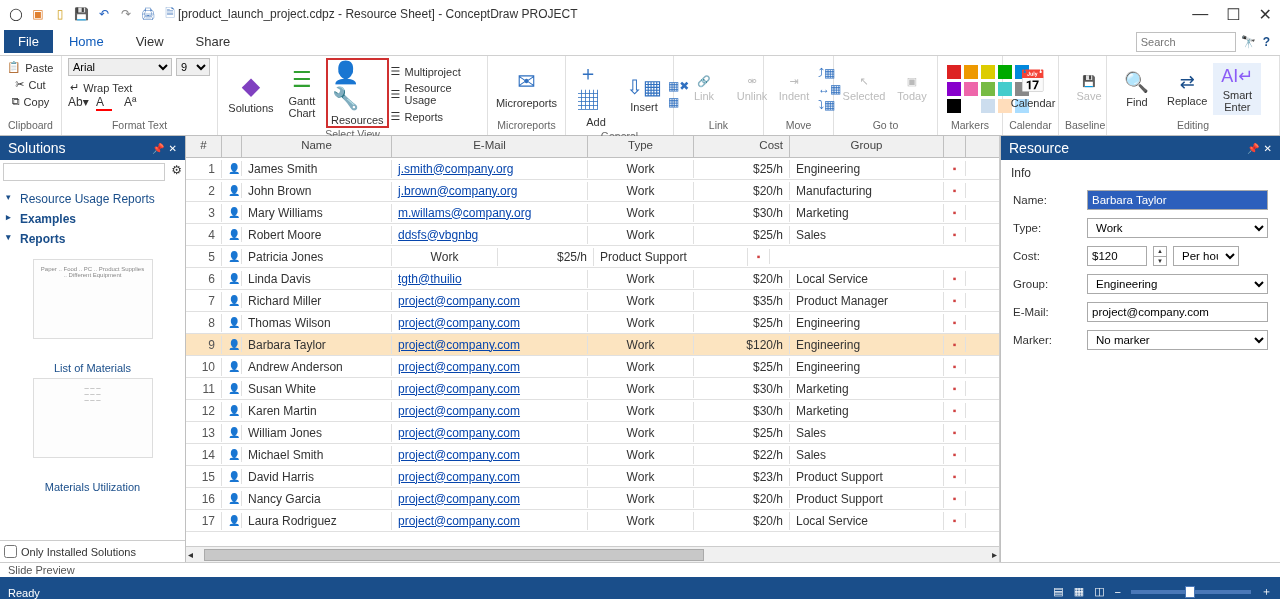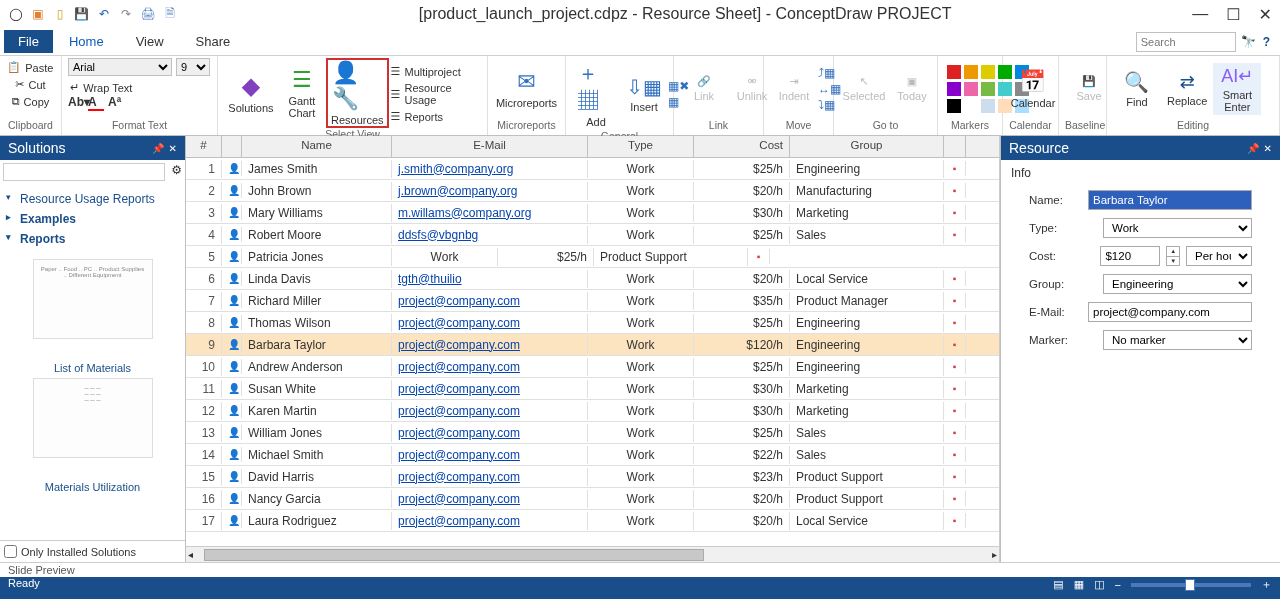--- a/index.html
+++ b/index.html
@@ -1,38 +1,38 @@
 <!DOCTYPE html>
 <html><head>
 <meta charset="utf-8">
 <style>
 * { box-sizing: border-box; margin: 0; padding: 0; font-family: "Segoe UI", Arial, sans-serif; }
 body { width: 1280px; height: 599px; overflow: hidden; background: #fff; font-size: 12px; color: #333; }
 .titlebar { height: 28px; display: flex; align-items: center; padding: 0 8px; background: #fff; }
 .titlebar .qat { display: flex; gap: 6px; align-items: center; }
 .titlebar .qat span { width: 16px; height: 16px; display: inline-flex; align-items: center; justify-content: center; }
-.titlebar .title { flex: 1; text-align: center; font-size: 16px; }
+.titlebar .title { flex: 1; font-size: 12px; }
 .titlebar .winbtns { display: flex; gap: 18px; font-size: 16px; }
 .menubar { height: 28px; display: flex; align-items: center; padding-left: 4px; border-bottom: 1px solid #d0d0d0; }
 .tab-file { background: #1a4e8a; color: #fff; padding: 4px 14px; font-size: 13px; }
 .tab-item { padding: 4px 16px; font-size: 13px; cursor: pointer; }
 .tab-item.active { color: #0f5bba; }
 .menu-right { margin-left: auto; display:flex; align-items:center; gap:6px; padding-right:10px; }
 .search-box { border: 1px solid #c0c0c0; width: 100px; height: 20px; padding: 0 16px 0 4px; font-size: 11px; }
 .ribbon { height: 80px; border-bottom: 1px solid #c0c0c0; display: flex; }
 .rgroup { border-right: 1px solid #e0e0e0; padding: 2px 6px; display: flex; flex-direction: column; }
 .rgroup .grpbody { flex: 1; display: flex; align-items: center; }
 .rgroup .grplabel { text-align: center; font-size: 10.5px; color: #666; height: 14px; }
 .bigbtn { display: flex; flex-direction: column; align-items: center; justify-content: center; padding: 2px 6px; font-size: 11px; gap: 2px; cursor: pointer; min-width: 48px; }
 .bigbtn.highlighted { border: 2px solid #d03030; padding: 0 4px; }
 .smallbtn { display: flex; align-items: center; gap: 4px; font-size: 11px; padding: 1px 2px; cursor: pointer; }
 .clipgrp { display: flex; flex-direction: column; gap: 2px; padding-top:2px;}
 .fontgrp .row { display: flex; gap: 4px; align-items: center; margin-bottom: 4px; }
 .fontgrp select, .fontgrp input { border: 1px solid #c0c0c0; font-size: 11px; height: 18px; }
-.iconrow { display: flex; gap: 4px; font-weight: bold; }
+.iconrow { display: flex; gap: 12px; }
 .iconrow span { width:16px;height:16px; }
 .workspace { display: flex; height: 426px; }
 .leftpanel { width: 186px; border-right: 1px solid #c0c0c0; display: flex; flex-direction: column; }
 .panel-hdr { background: #1a4e8a; color: #fff; padding: 4px 8px; font-size: 14px; display: flex; justify-content: space-between; align-items:center;}
 .panel-hdr .icons { font-size:10px; display:flex; gap:4px; }
 .filter-box { border:1px solid #ccc; margin:3px; height:18px; }
 .tree { padding: 5px 6px; font-size: 12px; color: #1a4e8a; flex:1; overflow:hidden; position:relative;}
 .tree-item { padding: 3px 0 3px 14px; cursor: pointer; }
 .tree-item.bold { font-weight: bold; }
 .tree-item::before { content: "▸"; position: absolute; margin-left:-14px; font-size:9px; color:#1a4e8a; }
@@ -51,28 +51,28 @@
 .gc.num { text-align: right; color:#555;}
 .gc.ic { text-align:center; color:#888; font-size:10px;}
 .gc a { color: #0645ad; text-decoration: underline; }
 .col-idx{width:36px;} .col-ico{width:20px;} .col-name{width:150px;} .col-email{width:196px;} .col-type{width:106px;} .col-cost{width:96px;text-align:right;} .col-group{width:154px;} .col-mk{width:22px;}
 .hscroll { height:16px; background:#f0f0f0; border-top:1px solid #ccc; position:relative; display:flex; align-items:center;}
 .hscroll .thumbbar{ position:absolute; left:18px; width:500px; height:12px; background:#c8c8c8; border:1px solid #aaa;}
 .hscroll::before{content:"◂"; position:absolute; left:2px; font-size:10px;}
 .hscroll::after{content:"▸"; position:absolute; right:2px; font-size:10px;}
 .rightpanel { width: 280px; border-left: 1px solid #c0c0c0; display:flex; flex-direction:column;}
 .infohdr { font-size:12px; color:#333; padding:6px 10px; }
-.formrow { display:flex; align-items:center; padding:4px 28px; gap:6px;}
+.formrow { display:flex; align-items:center; padding:4px 12px; gap:6px;}
 .formrow label { width:68px; font-size:11.5px; }
 .formrow input, .formrow select { flex:1; border:1px solid #aaa; height:20px; font-size:11.5px; padding:0 4px; background:#fff;}
 .formrow input.sel { background:#2d5fbc; color:#fff; }
 .formrow .spin { width:14px; display:flex; flex-direction:column; border:1px solid #aaa; height:20px;}
 .formrow .spin span{ flex:1; font-size:6px; text-align:center; line-height:8px; border-bottom:1px solid #aaa;}
 .slidebar { height:15px; border-top:1px solid #ccc; padding:1px 8px; font-size:11px; color:#555;}
-.statusbar { height:22px; background:#1a4e8a; color:#fff; display:flex; align-items:flex-start; padding:0 8px; font-size:11px;}
+.statusbar { height:22px; background:#1a4e8a; color:#fff; display:flex; align-items:flex-end; padding:0 8px; font-size:11px;}
 .statusbar .right { margin-left:auto; display:flex; gap:10px; align-items:center;}
 .marker-swatch { display:grid; grid-template-columns:repeat(5,14px); gap:3px; padding:3px;}
 .marker-swatch span{ width:14px;height:14px;}
 .ribbon-vstack { display:flex; flex-direction:column; gap:2px; font-size:11px; padding-top:2px;}
 .slider-track{ width:120px; height:4px; background:#4a78b8; position:relative;}
 .slider-track .knob{ position:absolute; left:54px; top:-4px; width:10px;height:12px;background:#fff;border:1px solid #4a78b8;}
 </style>
 </head>
 <body>
 

